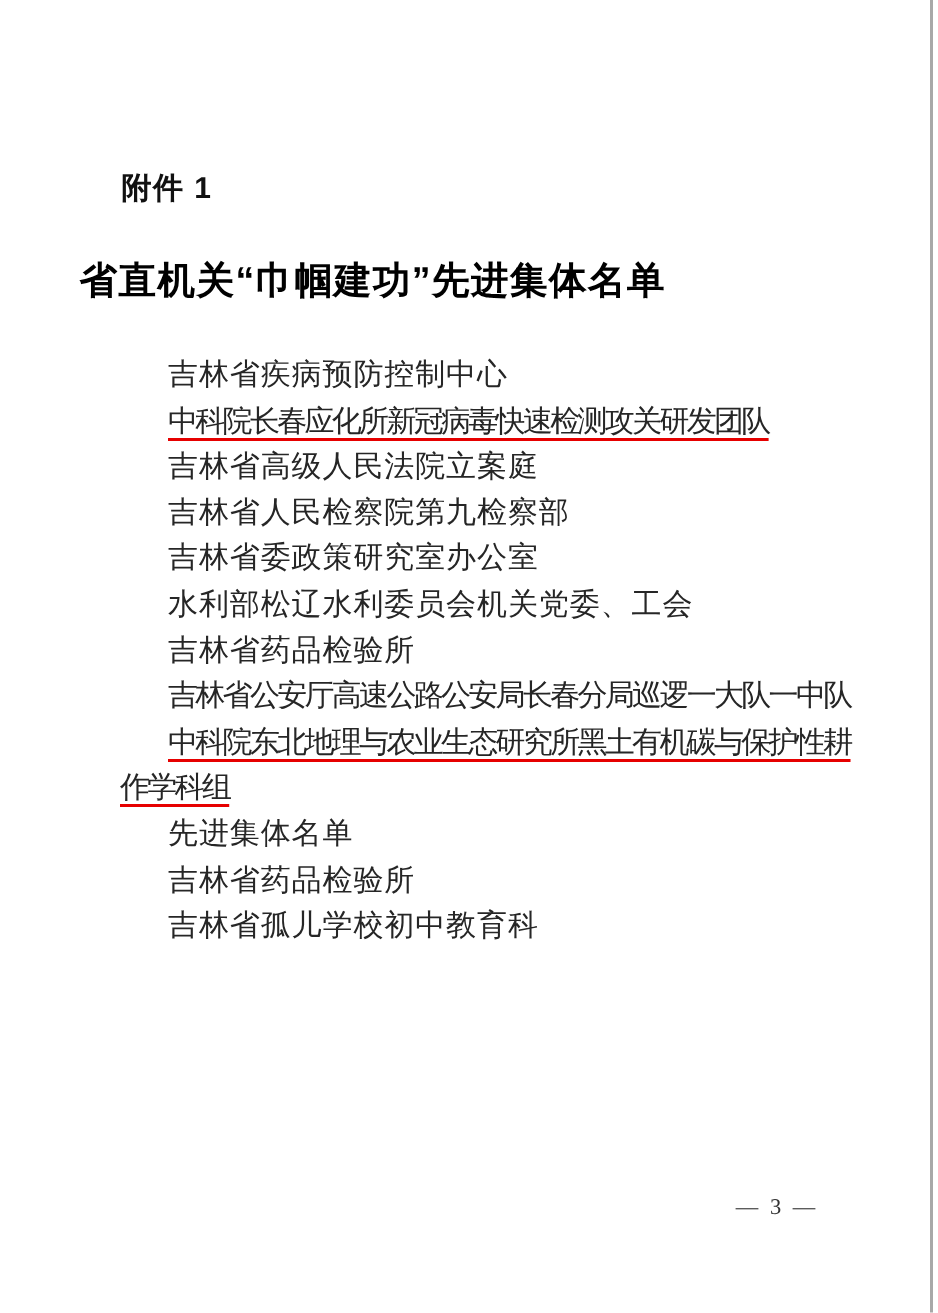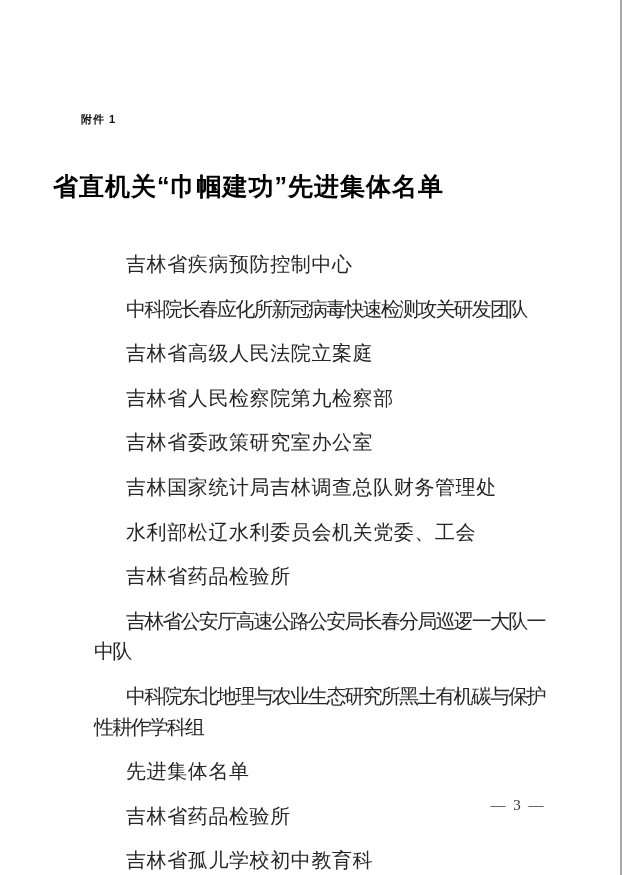--- a/index.html
+++ b/index.html
@@ -24,21 +24,21 @@
     top: 0;
     left: 620px;
     width: 2px;
     height: 875px;
     background: #a8a8a8;
   }
   .attachment-label {
     position: absolute;
     left: 81px;
     top: 112px;
-    font-size: 11px;
+    font-size: 20px;
     font-weight: bold;
     color: #111111;
     font-family: "Liberation Sans", sans-serif;
     letter-spacing: 1px;
     white-space: nowrap;
   }
   .doc-title {
     position: absolute;
     left: 0;
     top: 170px;
@@ -53,30 +53,31 @@
   }
   .award-list {
     position: absolute;
     left: 80px;
     top: 235px;
     width: 490px;
     font-size: 20px;
     color: #262626;
   }
   .award-list p {
-    margin: 14px;
+    margin: 0;
     padding: 0;
     line-height: 30.6px;
     text-indent: 32px;
     letter-spacing: 0.6px;
   }
   .award-list p.tight {
     letter-spacing: -1.8px;
   }
   .u-red {
+    text-decoration: underline;
     text-decoration-color: #e60000;
     text-decoration-thickness: 2px;
     text-underline-offset: 5px;
   }
   .page-number {
     position: absolute;
     left: 458px;
     top: 797px;
     width: 120px;
     text-align: center;
@@ -94,21 +95,20 @@
   <div class="attachment-label">附件 1</div>
 
   <div class="doc-title">省直机关“巾帼建功”先进集体名单</div>
 
   <div class="award-list">
       <p><span>吉林省疾病预防控制中心</span></p>
       <p class="tight"><span class="u-red">中科院长春应化所新冠病毒快速检测攻关研发团队</span></p>
       <p><span>吉林省高级人民法院立案庭</span></p>
       <p><span>吉林省人民检察院第九检察部</span></p>
       <p><span>吉林省委政策研究室办公室</span></p>
-      <p><span>吉林国家统计局吉林调查总队财务管理处</span></p>
       <p><span>水利部松辽水利委员会机关党委、工会</span></p>
       <p><span>吉林省药品检验所</span></p>
       <p class="tight"><span>吉林省公安厅高速公路公安局长春分局巡逻一大队一中队</span></p>
       <p class="tight"><span class="u-red">中科院东北地理与农业生态研究所黑土有机碳与保护性耕作学科组</span></p>
       <p><span>先进集体名单</span></p>
       <p><span>吉林省药品检验所</span></p>
       <p><span>吉林省孤儿学校初中教育科</span></p>
     </div>
 
   <div class="page-number">— 3 —</div>

